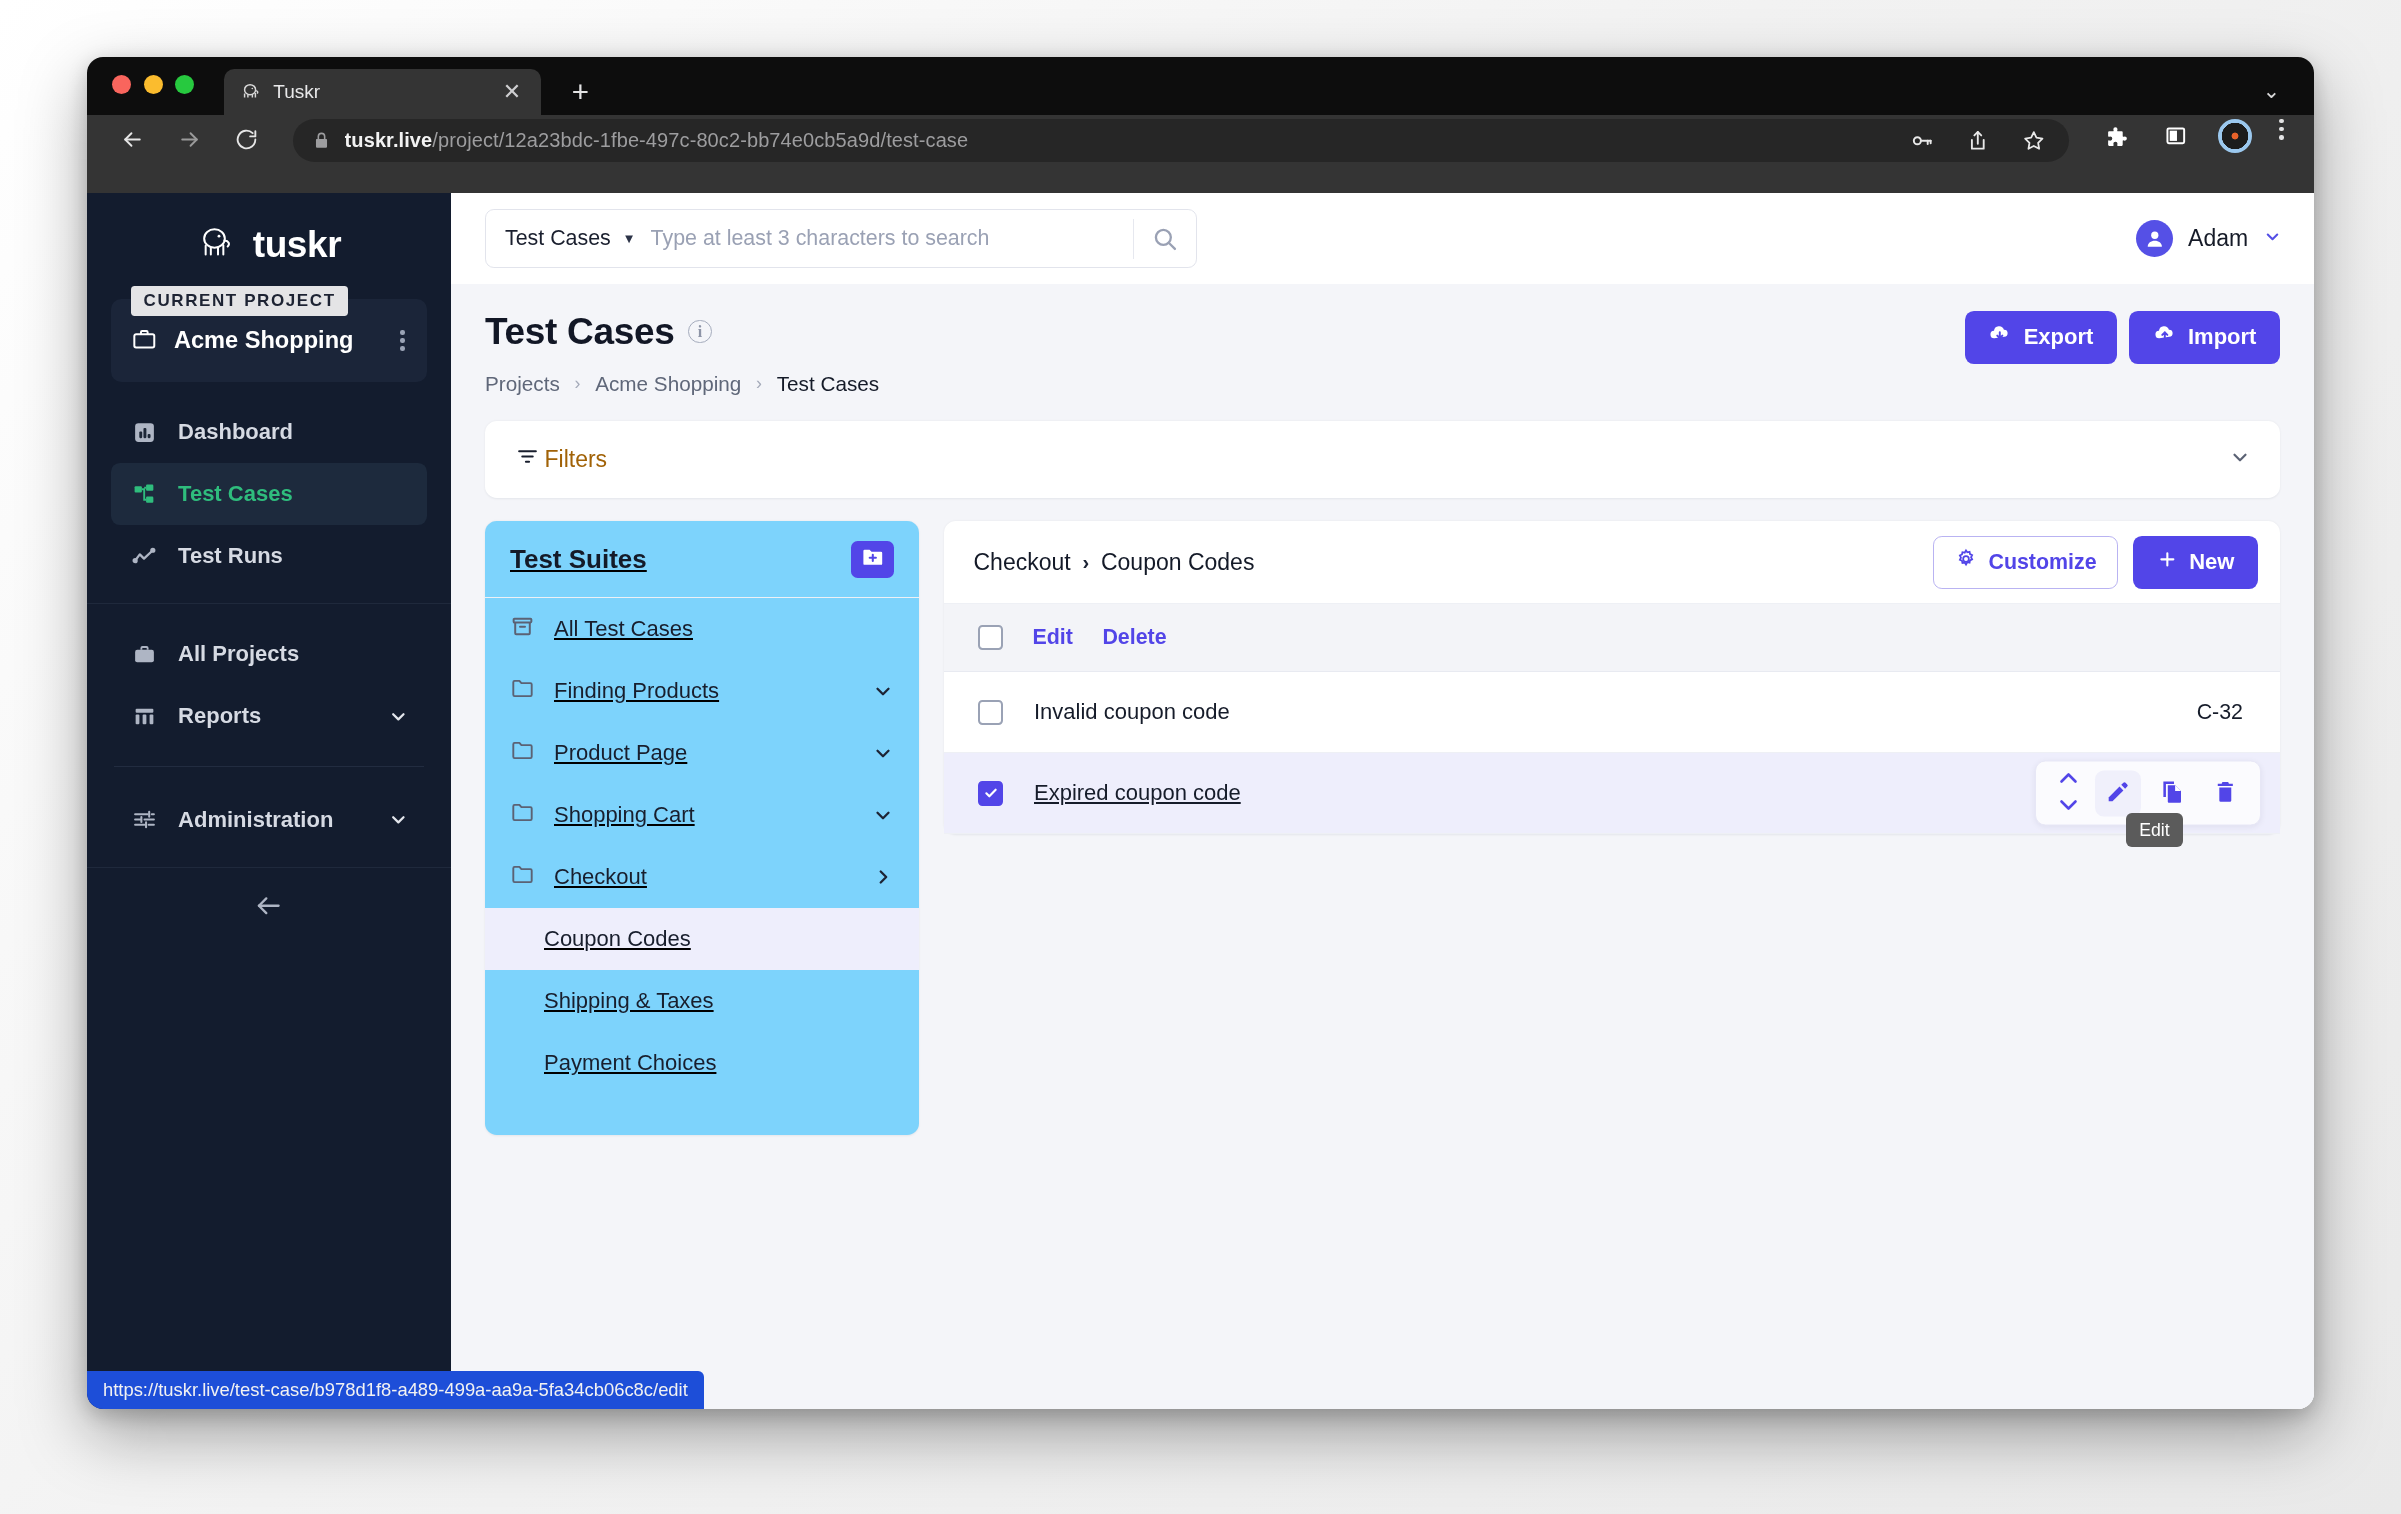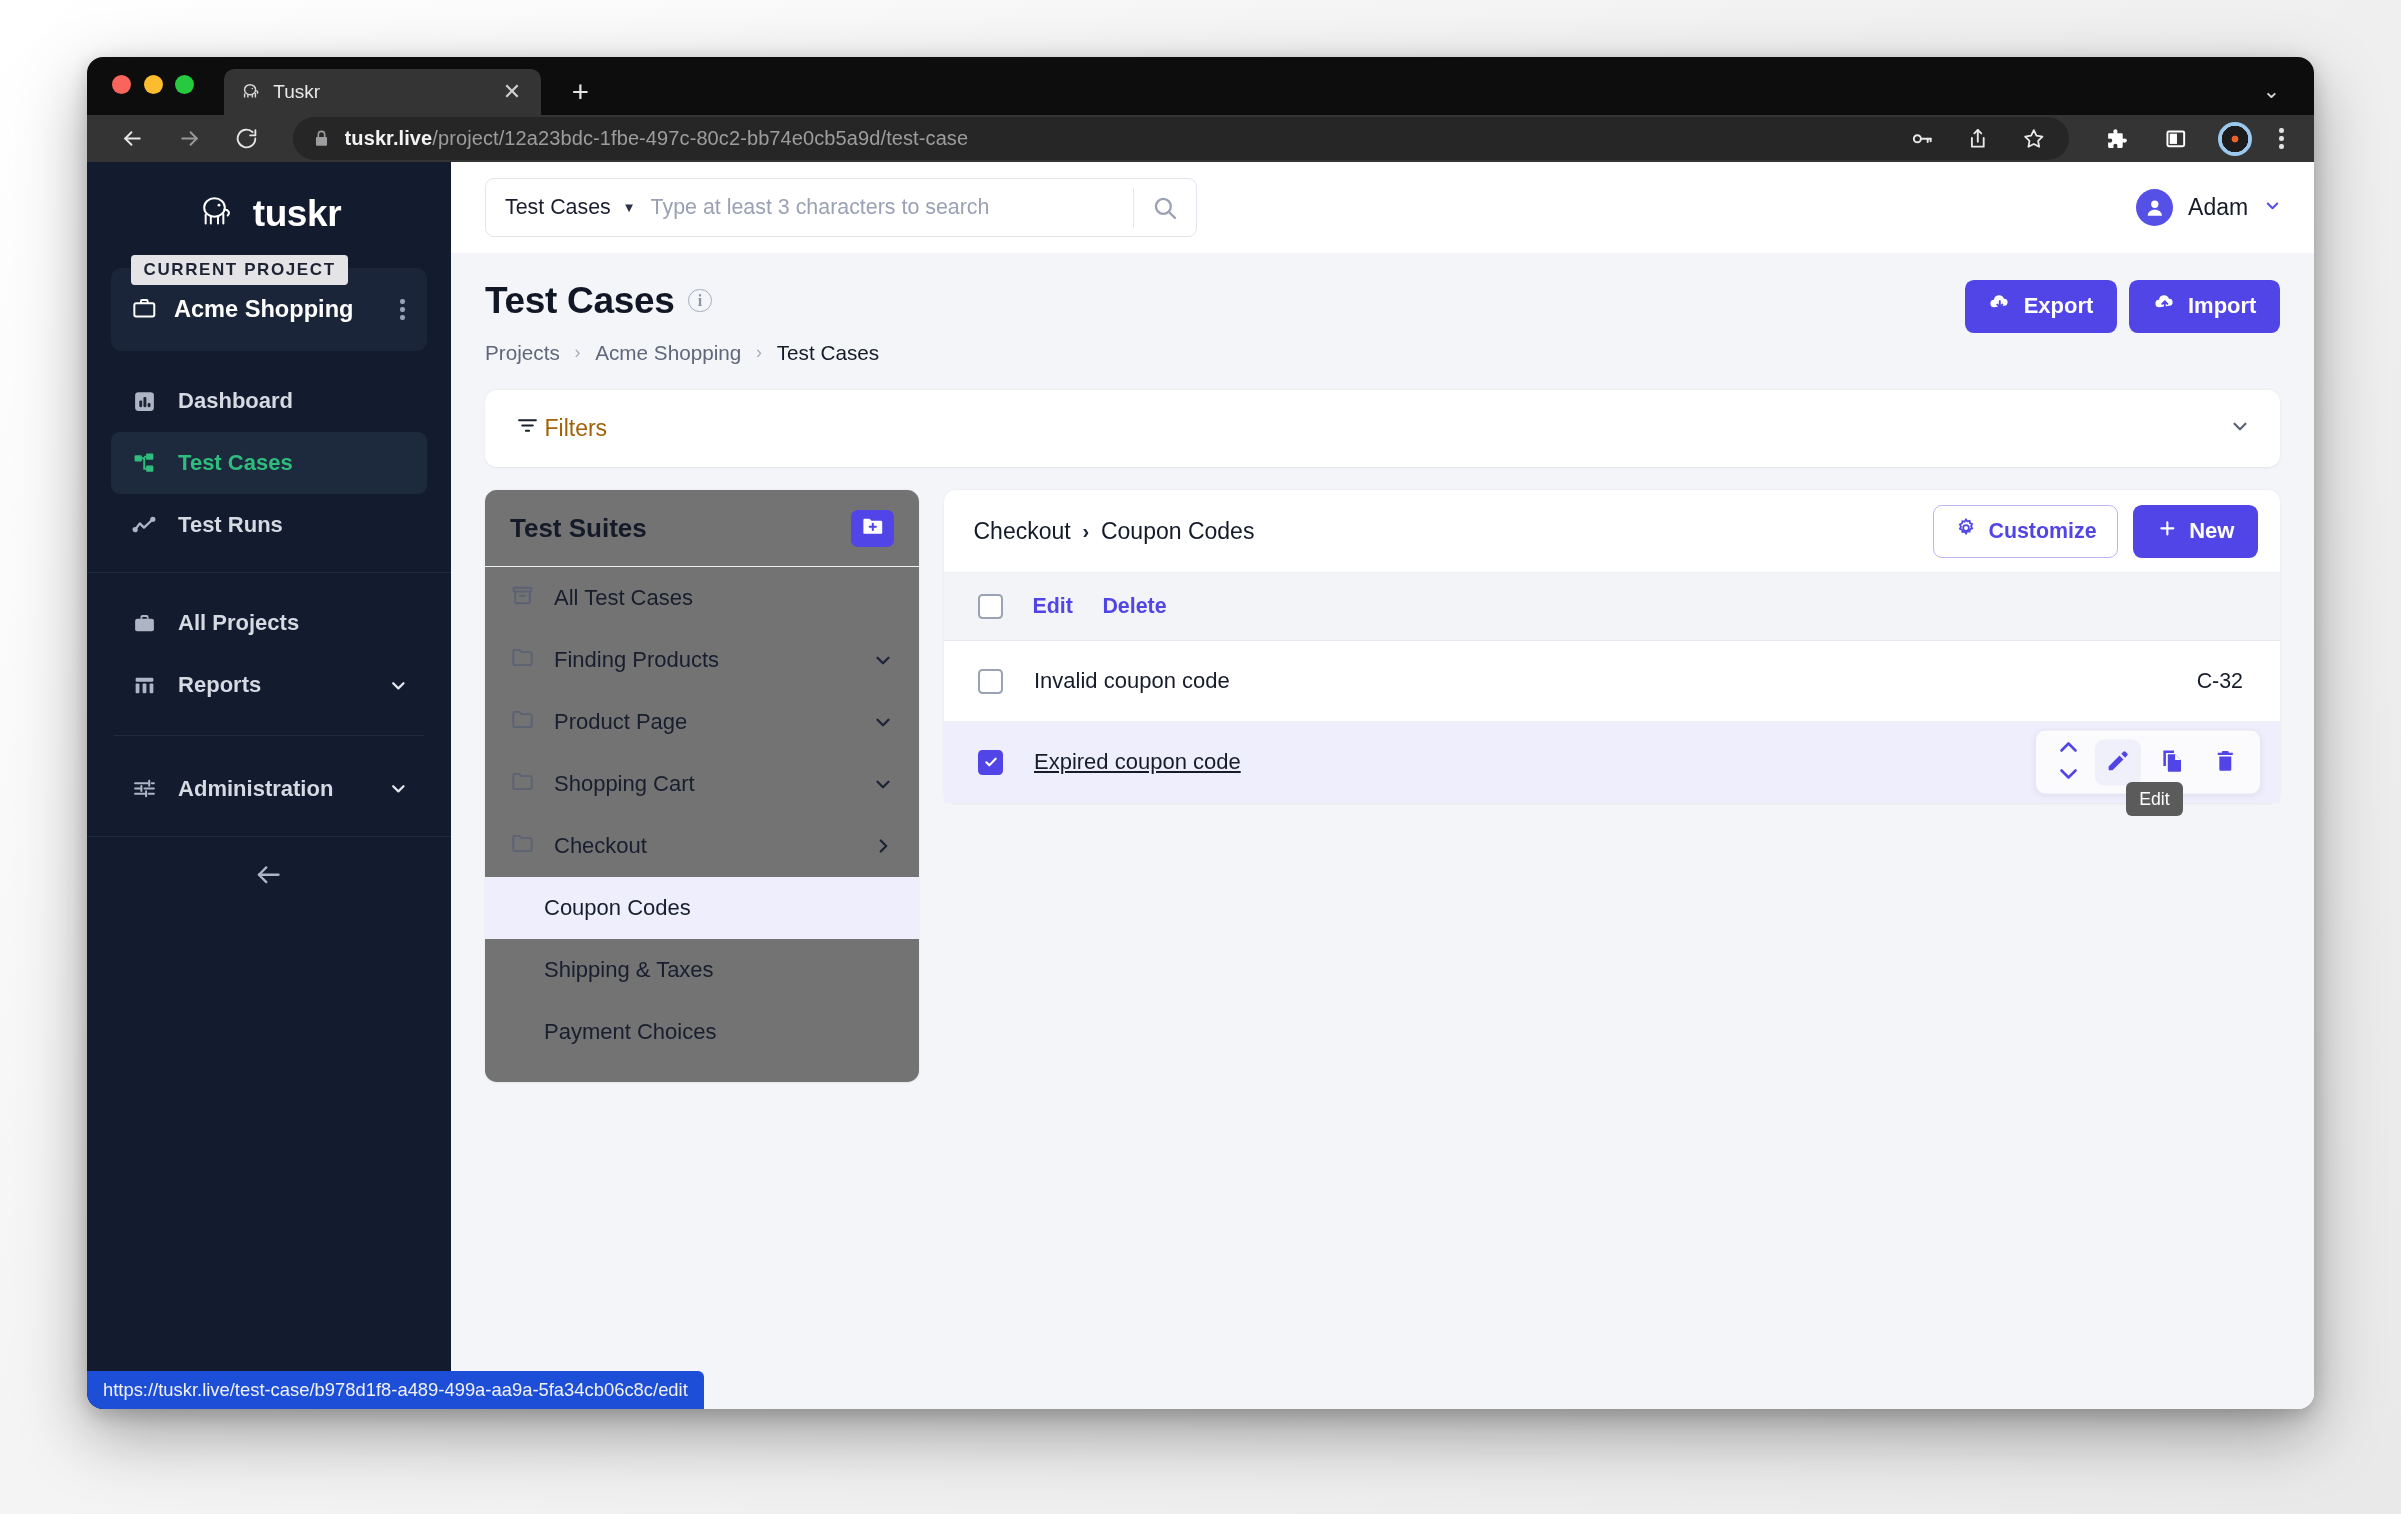--- a/index.html
+++ b/index.html
@@ -93,25 +93,25 @@
   .tabstrip-chevron {
     position: absolute;
     right: 34px;
     bottom: 11.8px;
     color: #d9d9da;
     font-size: 20.7px;
   }
 
   
   .toolbar {
-    height: 47px;
+    height: 78px;
     background: #343434;
     display: flex;
-    align-items: center;
-    padding: 16px 25px;
+    align-items: flex-start;
+    padding: 4px 25px;
     gap: 0;
     flex: 0 0 auto;
   }
   .navbtn {
     width: 41px; height: 41px;
     display: flex; align-items: center; justify-content: center;
     color: #e6e6e6;
     margin-right: 16px;
   }
   .omnibox {
@@ -404,25 +404,26 @@
     margin-top: 23.6px;
     display: flex;
     gap: 25px;
     align-items: flex-start;
   }
 
   
   .suites {
     width: 434px;
     flex: 0 0 auto;
-    background: #737373;
+    background: #7dd3fc;
     border-radius: 11.8px;
     box-shadow: 0 0.7px 2.2px rgba(20,25,40,0.07);
     overflow: hidden;
-    padding-bottom: 19px;
+    padding-bottom: 41px;
+    text-decoration: underline;
   }
   .suites-head {
     height: 77px;
     display: flex;
     align-items: center;
     padding: 0 25px;
     border-bottom: 1.5px solid #eef0f5;
   }
   .suites-title { font-size: 26px; font-weight: 700; color: #141a28; flex: 1; }
   .add-suite-btn {

